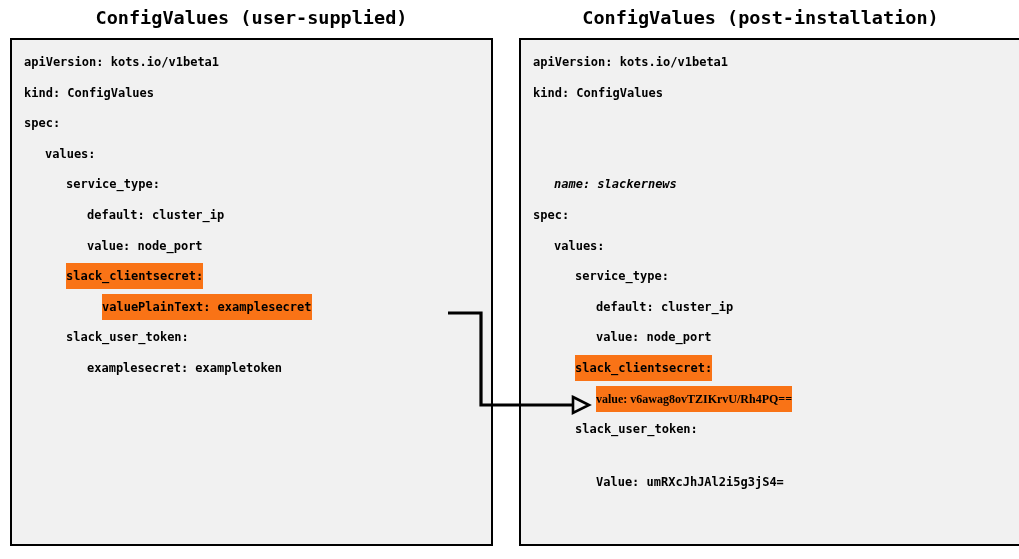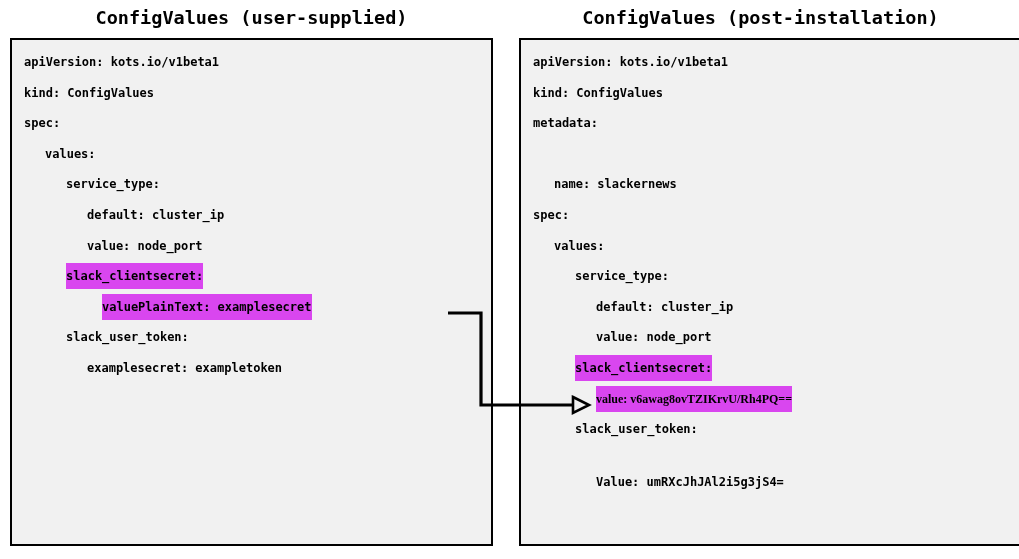--- a/index.html
+++ b/index.html
@@ -62,21 +62,21 @@
     font-family: "DejaVu Sans Mono", "Liberation Mono", monospace;
     font-size: 12px;
     font-weight: bold;
     color: #000000;
   }
   .code-line .seg {
     display: inline-block;
     white-space: pre;
   }
   .code-line .seg.hl {
-    background: #d946ef;
+    background: #f97316;
   }
 
   
   #connector {
     position: absolute;
     left: 0; top: 0;
     width: 1019px;
     height: 559px;
     pointer-events: none;
   }
@@ -103,22 +103,21 @@
         <div class="code-line" style="top: 253.8px; left: 27px;"><span class="seg" style="width: 63px;"></span><span class="seg hl">valuePlainText: examplesecret</span></div>
         <div class="code-line" style="top: 284.4px; left: 12px;"><span class="seg" style="width: 42px;"></span><span class="seg">slack_user_token:</span></div>
         <div class="code-line" style="top: 315px; left: 12px;"><span class="seg" style="width: 63px;"></span><span class="seg">examplesecret: exampletoken</span></div>
       </div>
   </div>
 
   <div class="code-box" id="box-right">
     <div class="code-body" id="code-right">
         <div class="code-line" style="top: 9px; left: 12px;"><span class="seg" style="width: 0px;"></span><span class="seg">apiVersion: kots.io/v1beta1</span></div>
         <div class="code-line" style="top: 39.6px; left: 12px;"><span class="seg" style="width: 0px;"></span><span class="seg">kind: ConfigValues</span></div>
-        <div class="code-line" style="top: 70.2px; left: 12px;"><span class="seg" style="width: 0px;"></span><span class="seg">metadata:</span></div>
-        <div class="code-line" style="top: 131.4px; left: 12px;"><span class="seg" style="width: 21px;"></span><span class="seg">name: slackernews</span></div>
+        <div class="code-line" style="top: 131.4px; left: 12px; font-style: italic;"><span class="seg" style="width: 21px;"></span><span class="seg">name: slackernews</span></div>
         <div class="code-line" style="top: 162px; left: 12px;"><span class="seg" style="width: 0px;"></span><span class="seg">spec:</span></div>
         <div class="code-line" style="top: 192.6px; left: 12px;"><span class="seg" style="width: 21px;"></span><span class="seg">values:</span></div>
         <div class="code-line" style="top: 223.2px; left: 12px;"><span class="seg" style="width: 42px;"></span><span class="seg">service_type:</span></div>
         <div class="code-line" style="top: 253.8px; left: 12px;"><span class="seg" style="width: 63px;"></span><span class="seg">default: cluster_ip</span></div>
         <div class="code-line" style="top: 284.4px; left: 12px;"><span class="seg" style="width: 63px;"></span><span class="seg">value: node_port</span></div>
         <div class="code-line" style="top: 315px; left: 12px;"><span class="seg" style="width: 42px;"></span><span class="seg hl">slack_clientsecret:</span></div>
         <div class="code-line" style="top: 345.6px; left: 12px; font-family: Liberation Serif, serif;"><span class="seg" style="width: 63px;"></span><span class="seg hl">value: v6awag8ovTZIKrvU/Rh4PQ==</span></div>
         <div class="code-line" style="top: 376.2px; left: 12px;"><span class="seg" style="width: 42px;"></span><span class="seg">slack_user_token:</span></div>
         <div class="code-line" style="top: 429px; left: 12px;"><span class="seg" style="width: 63px;"></span><span class="seg">Value: umRXcJhJAl2i5g3jS4=</span></div>
       </div>

